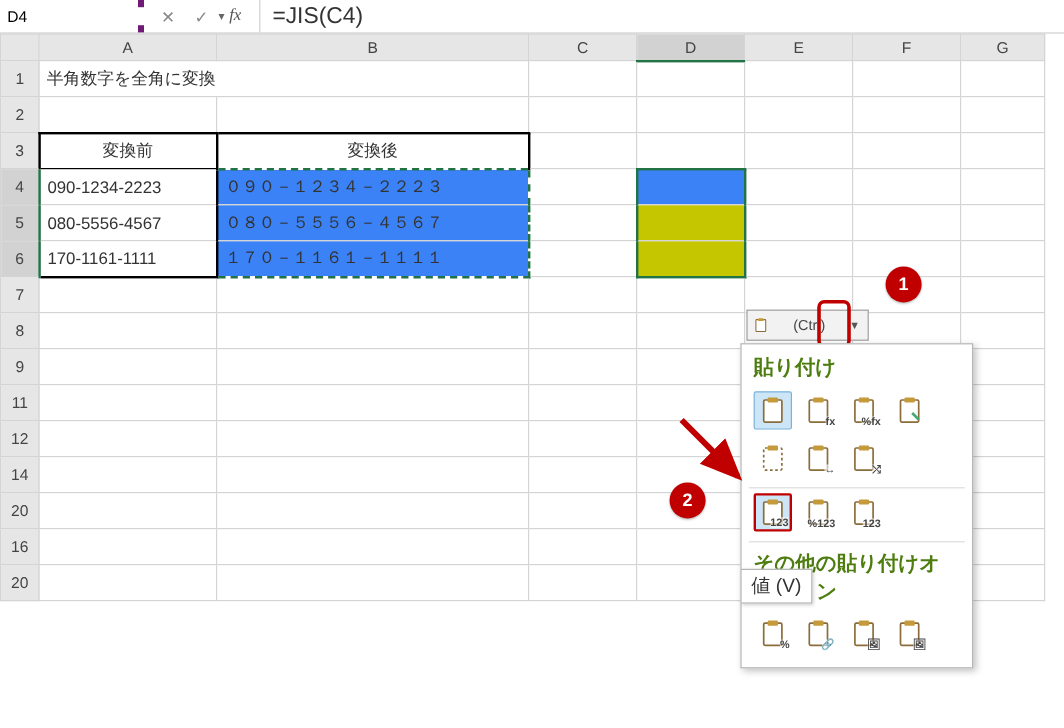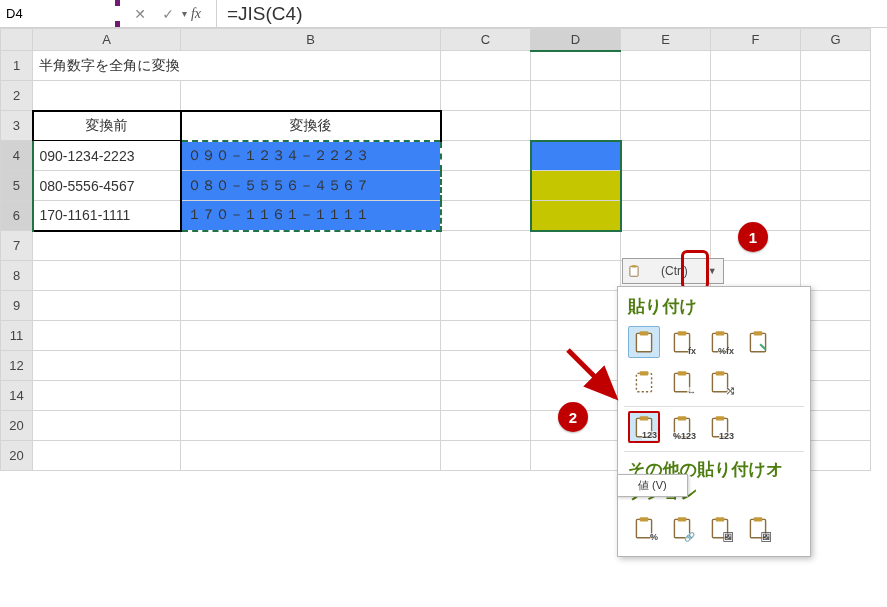--- a/index.html
+++ b/index.html
@@ -78,21 +78,21 @@
   
   .popup { position: absolute; left: 617px; top: 286px; width: 194px; background: #fff; border: 1px solid #b5b5b5; box-shadow: 2px 2px 6px rgba(0,0,0,0.25); padding: 4px 0 6px; }
   .popup-section-title { font-size: 17px; font-weight: bold; padding: 4px 10px 6px; color: #4d7c0f; }
   .popup-row { display: flex; gap: 6px; padding: 2px 10px 6px; }
   .popt { width: 32px; height: 32px; border: 1px solid transparent; display: flex; align-items: center; justify-content: center; position: relative; border-radius: 2px; }
   .popt.selected { background: #cde6f7; border-color: #7bb3da; }
   .popt.highlight { border: 2px solid #c00000; }
   .popup hr { border: none; border-top: 1px solid #ddd; margin: 2px 6px; }
   
   
-  .tooltip { position: absolute; left: 617px; top: 474px; background: #fff; border: 1px solid #b5b5b5; padding: 3px 20px; font-size: 11px; box-shadow: 1px 1px 3px rgba(0,0,0,0.2); }
+  .tooltip { position: absolute; left: 617px; top: 474px; background: #fff; border: 1px solid #b5b5b5; padding: 3px 8px; font-size: 16px; box-shadow: 1px 1px 3px rgba(0,0,0,0.2); }
   
   
   .clip { width: 26px; height: 26px; }
   .sub { position: absolute; bottom: 1px; right: 1px; font-size: 9px; font-weight: bold; color: #444; background: rgba(255,255,255,0.6); line-height: 1; }
 </style>
 </head>
 <body>
 
 <div class="formula-bar">
   <div class="name-box-wrap">
@@ -255,20 +255,30 @@
           <th>20</th>
           <td></td>
           <td></td>
           <td></td>
           <td></td>
           <td></td>
           <td></td>
           <td></td>
         </tr>
     <tr>
+          <th>16</th>
+          <td></td>
+          <td></td>
+          <td></td>
+          <td></td>
+          <td></td>
+          <td></td>
+          <td></td>
+        </tr>
+    <tr>
           <th>20</th>
           <td></td>
           <td></td>
           <td></td>
           <td></td>
           <td></td>
           <td></td>
           <td></td>
         </tr>
   </tbody>

